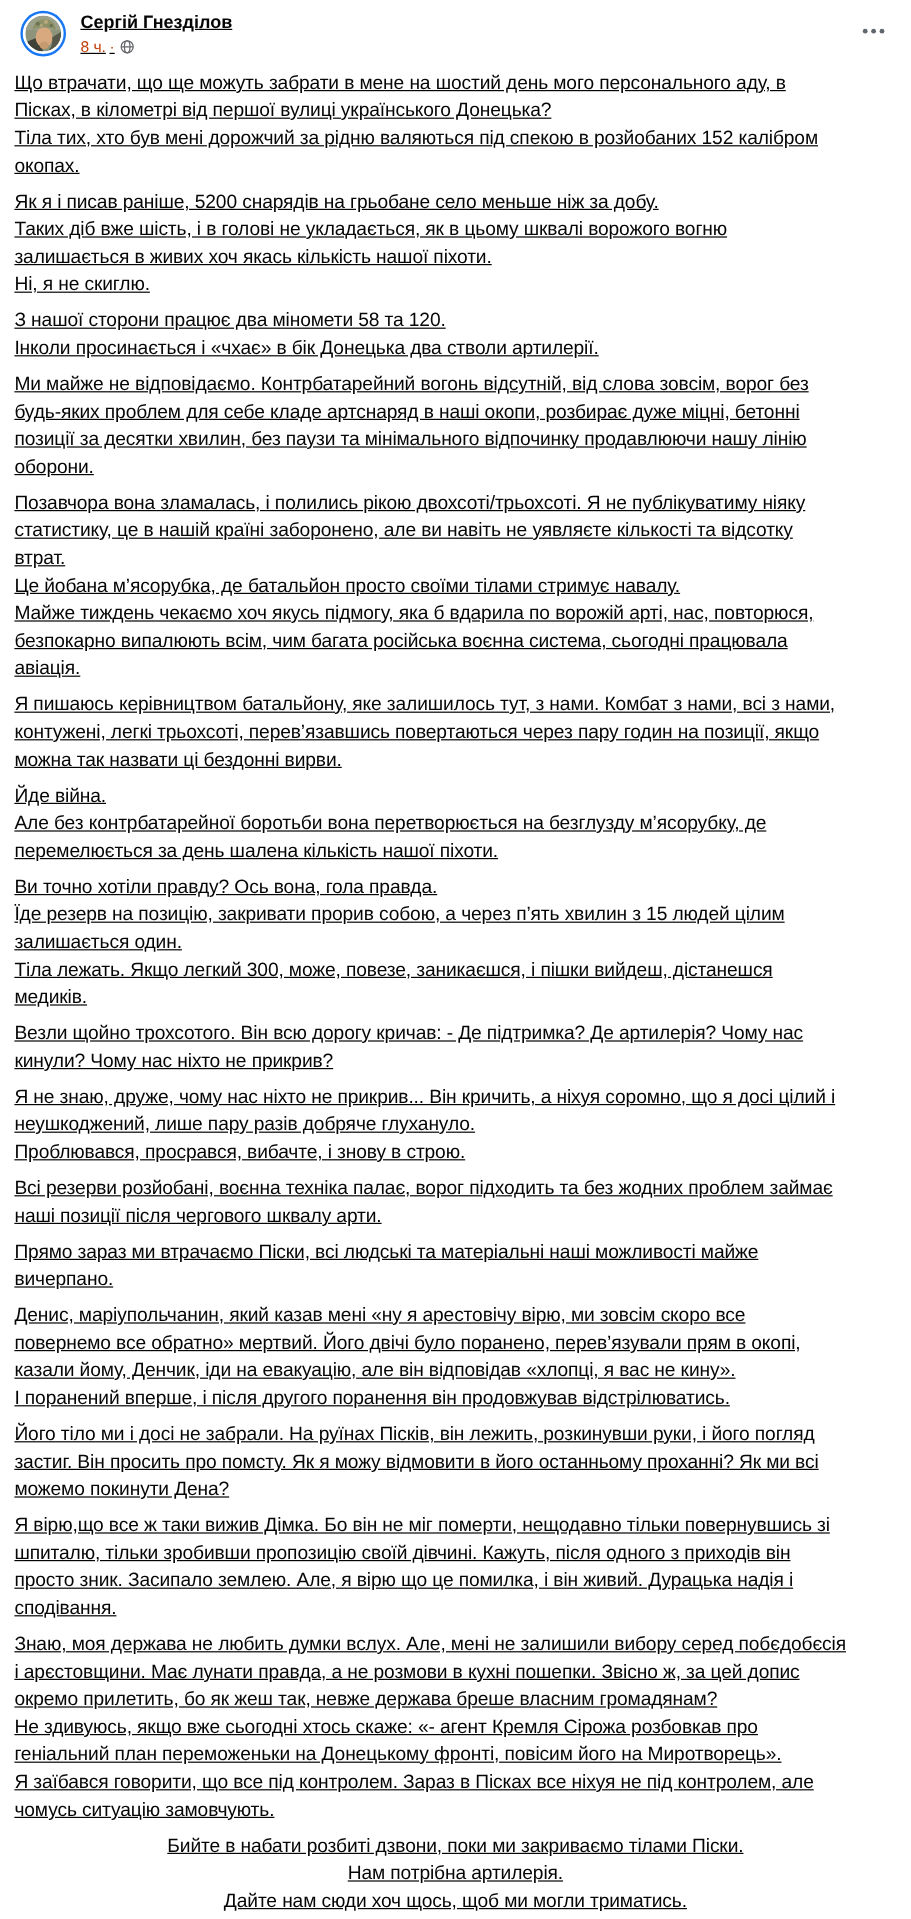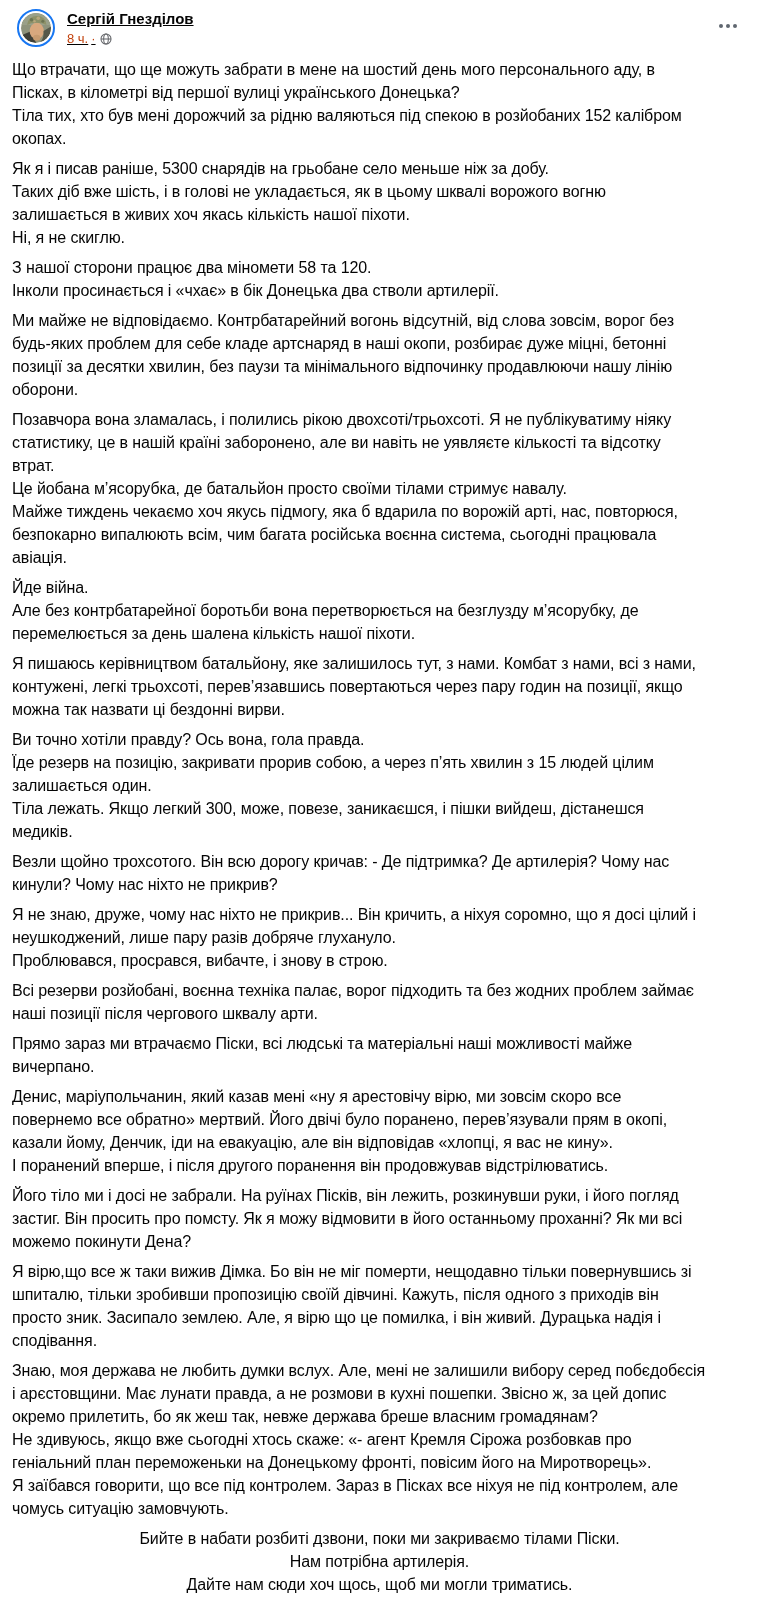--- a/index.html
+++ b/index.html
@@ -26,21 +26,21 @@
   .more{
     position:absolute;right:20px;top:19px;
     display:flex;gap:3px;padding:5px 2px;cursor:pointer;border-radius:4px;
   }
   .more .d{width:4px;height:4px;border-radius:50%;background:#606770;}
   
   .body{
     padding:0 12px 0 12px;margin-top:11px;
     font-size:16px;letter-spacing:-0.1px;line-height:23px;color:#050505;
   }
-  .para{white-space:pre-line;margin:0 0 7px 0;}
+  .para{white-space:pre-line;margin:0 0 7px 0;text-decoration:underline;}
   .para:last-child{margin-bottom:0;text-align:center;}
 </style>
 </head>
 <body>
 
 <div class="post">
 
   <div class="header">
 
     <div class="avatar-ring">
@@ -86,43 +86,43 @@
         <span class="d"></span>
         <span class="d"></span>
     </div>
   </div>
 
   <div class="body">
       <div class="para">Що втрачати, що ще можуть забрати в мене на шостий день мого персонального аду, в
 Пісках, в кілометрі від першої вулиці українського Донецька?
 Тіла тих, хто був мені дорожчий за рідню валяються під спекою в розйобаних 152 калібром
 окопах.</div>
-      <div class="para">Як я і писав раніше, 5300 снарядів на грьобане село меньше ніж за добу.
+      <div class="para">Як я і писав раніше, 5200 снарядів на грьобане село меньше ніж за добу.
 Таких діб вже шість, і в голові не укладається, як в цьому шквалі ворожого вогню
 залишається в живих хоч якась кількість нашої піхоти.
 Ні, я не скиглю.</div>
       <div class="para">З нашої сторони працює два міномети 58 та 120.
 Інколи просинається і «чхає» в бік Донецька два стволи артилерії.</div>
       <div class="para">Ми майже не відповідаємо. Контрбатарейний вогонь відсутній, від слова зовсім, ворог без
 будь-яких проблем для себе кладе артснаряд в наші окопи, розбирає дуже міцні, бетонні
 позиції за десятки хвилин, без паузи та мінімального відпочинку продавлюючи нашу лінію
 оборони.</div>
       <div class="para">Позавчора вона зламалась, і полились рікою двохсоті/трьохсоті. Я не публікуватиму ніяку
 статистику, це в нашій країні заборонено, але ви навіть не уявляєте кількості та відсотку
 втрат.
 Це йобана м’ясорубка, де батальйон просто своїми тілами стримує навалу.
 Майже тиждень чекаємо хоч якусь підмогу, яка б вдарила по ворожій арті, нас, повторюся,
 безпокарно випалюють всім, чим багата російська воєнна система, сьогодні працювала
 авіація.</div>
+      <div class="para">Я пишаюсь керівництвом батальйону, яке залишилось тут, з нами. Комбат з нами, всі з нами,
+контужені, легкі трьохсоті, перев’язавшись повертаються через пару годин на позиції, якщо
+можна так назвати ці бездонні вирви.</div>
       <div class="para">Йде війна.
 Але без контрбатарейної боротьби вона перетворюється на безглузду м’ясорубку, де
 перемелюється за день шалена кількість нашої піхоти.</div>
-      <div class="para">Я пишаюсь керівництвом батальйону, яке залишилось тут, з нами. Комбат з нами, всі з нами,
-контужені, легкі трьохсоті, перев’язавшись повертаються через пару годин на позиції, якщо
-можна так назвати ці бездонні вирви.</div>
       <div class="para">Ви точно хотіли правду? Ось вона, гола правда.
 Їде резерв на позицію, закривати прорив собою, а через п’ять хвилин з 15 людей цілим
 залишається один.
 Тіла лежать. Якщо легкий 300, може, повезе, заникаєшся, і пішки вийдеш, дістанешся
 медиків.</div>
       <div class="para">Везли щойно трохсотого. Він всю дорогу кричав: - Де підтримка? Де артилерія? Чому нас
 кинули? Чому нас ніхто не прикрив?</div>
       <div class="para">Я не знаю, друже, чому нас ніхто не прикрив... Він кричить, а ніхуя соромно, що я досі цілий і
 неушкоджений, лише пару разів добряче глухануло.
 Проблювався, просрався, вибачте, і знову в строю.</div>

